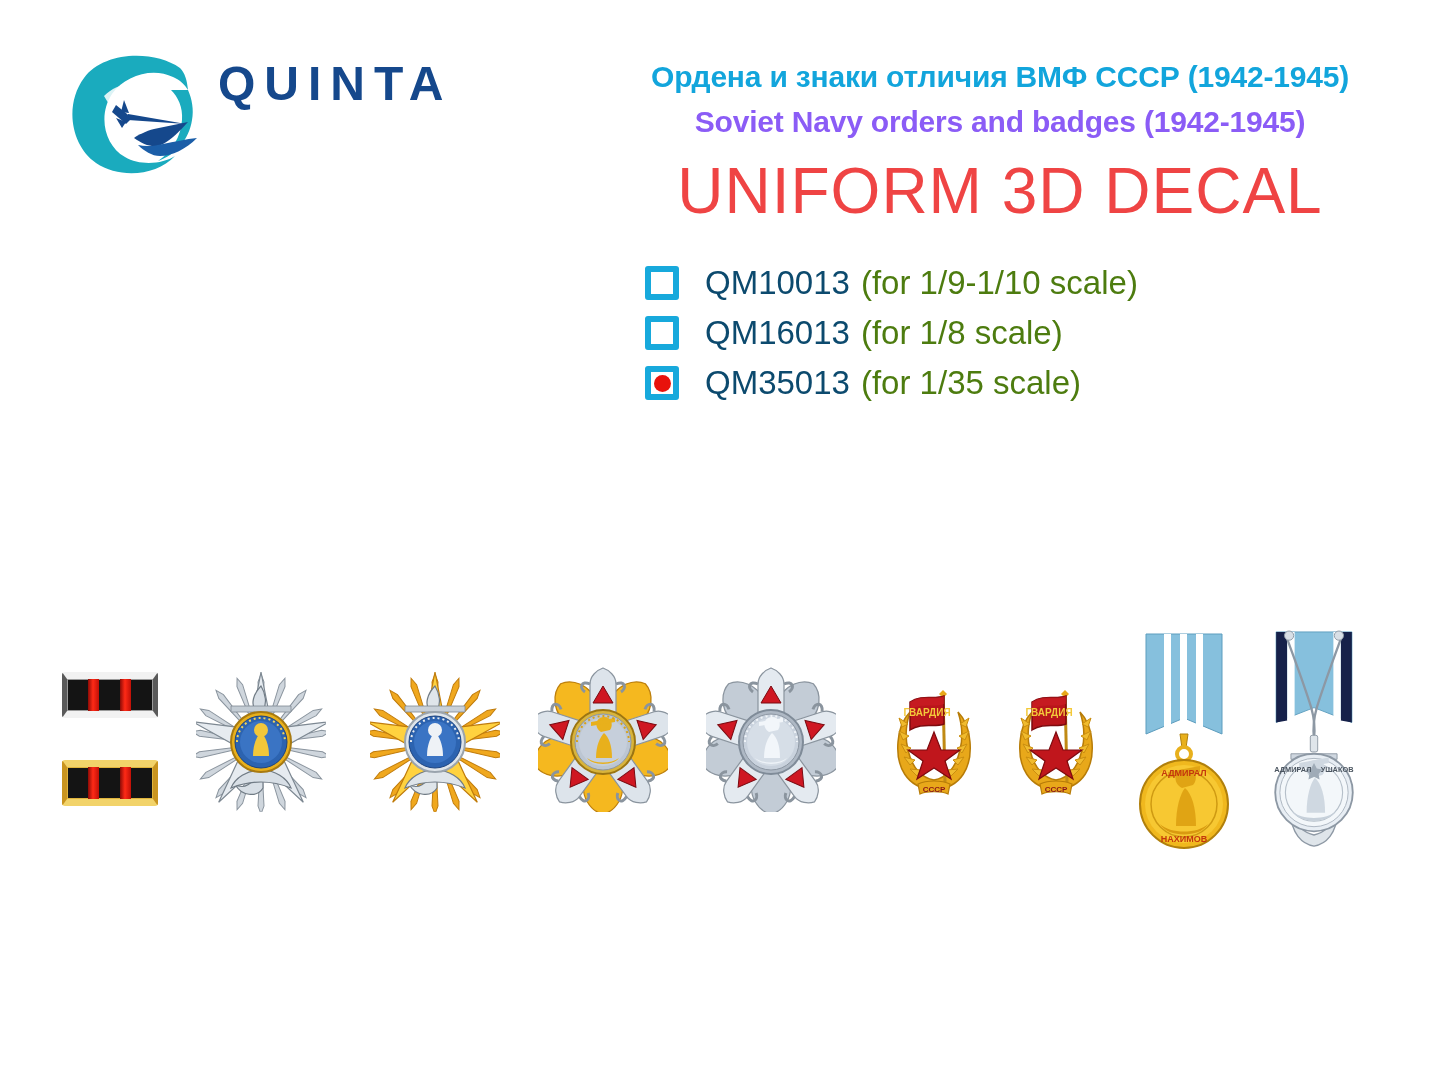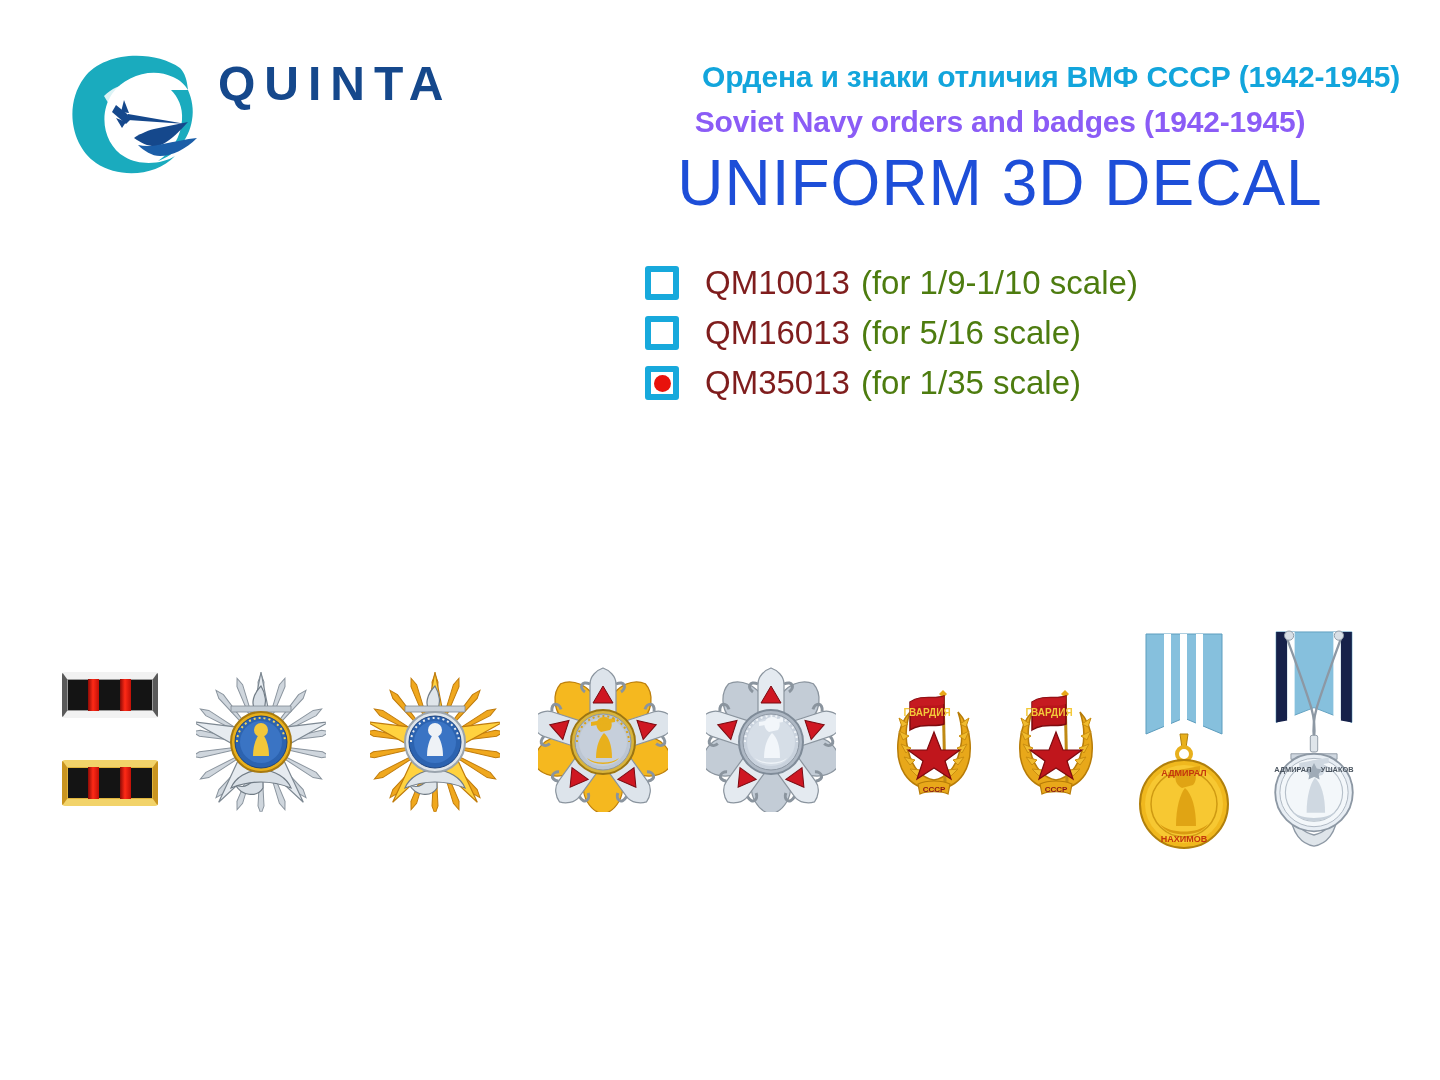--- a/index.html
+++ b/index.html
@@ -16,43 +16,43 @@
   .logo-text{position:absolute;left:150px;top:4px;width:320px;}
   .logo-line{
     color:#15488C;font-weight:bold;letter-spacing:9px;
     font-size:48px;line-height:56px;white-space:nowrap;
   }
 
   
   .titles{position:absolute;left:600px;top:58px;width:800px;text-align:center;}
   .title-ru{
     color:#12A5DC;font-weight:bold;font-size:30px;line-height:38px;
-    white-space:nowrap;letter-spacing:-0.2px;text-align:right;
+    white-space:nowrap;letter-spacing:-0.2px;
   }
   .title-en{
     color:#8b5cf6;font-weight:bold;font-size:30px;line-height:40px;
     margin-top:6px;white-space:nowrap;letter-spacing:-0.2px;
   }
   .title-big{
-    color:#1d4ed8;font-weight:normal;font-size:64px;line-height:70px;
-    margin-top:6px;white-space:nowrap;letter-spacing:1px;
+    color:#ef4444;font-weight:normal;font-size:64px;line-height:70px;
+    margin-top:14px;white-space:nowrap;letter-spacing:1px;
   }
 
   
   .variants{position:absolute;left:645px;top:258px;}
   .variant-row{display:flex;align-items:center;height:50px;}
   .cb{
     width:34px;height:34px;box-sizing:border-box;
     border:6px solid #17A9DC;background:#ffffff;border-radius:3px;
     display:flex;align-items:center;justify-content:center;flex:0 0 auto;
   }
   .cb .dot{width:17px;height:17px;border-radius:50%;background:#E8120C;display:none;}
   .cb.checked .dot{display:block;}
   .variant-code{
-    color:#7f1d1d;font-size:33px;line-height:34px;margin-left:26px;white-space:nowrap;
+    color:#0c4a6e;font-size:33px;line-height:34px;margin-left:26px;white-space:nowrap;
   }
   .variant-scale{
     color:#4d7c0f;font-size:33px;line-height:34px;margin-left:11px;white-space:nowrap;
   }
 
   
   .strip{position:absolute;left:0;top:600px;width:1432px;height:330px;}
   .item{position:absolute;}
 
   
@@ -130,21 +130,21 @@
 
     <div class="variant-row">
       <div class="cb"></div>
       <div class="variant-code">QM10013</div>
       <div class="variant-scale">(for 1/9-1/10 scale)</div>
     </div>
 
     <div class="variant-row">
       <div class="cb"></div>
       <div class="variant-code">QM16013</div>
-      <div class="variant-scale">(for 5/16 scale)</div>
+      <div class="variant-scale">(for 1/8 scale)</div>
     </div>
 
     <div class="variant-row">
       <div class="cb checked">
           <div class="dot"></div>
         </div>
       <div class="variant-code">QM35013</div>
       <div class="variant-scale">(for 1/35 scale)</div>
     </div>
 

